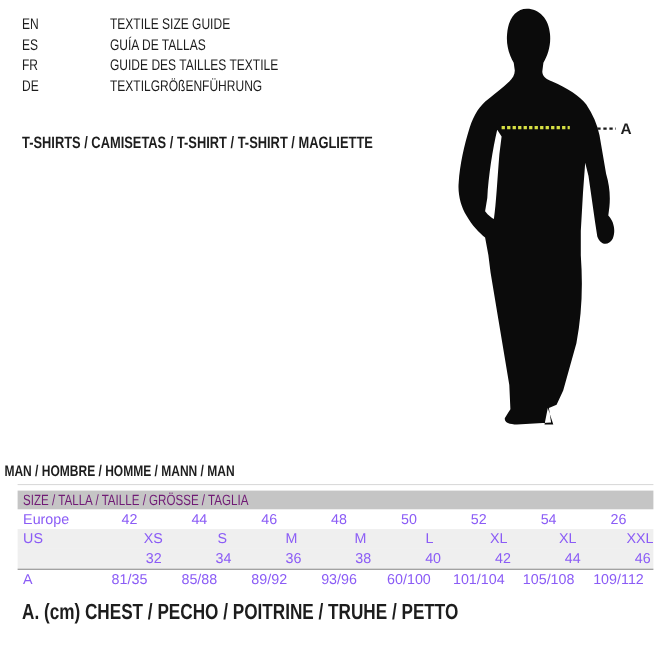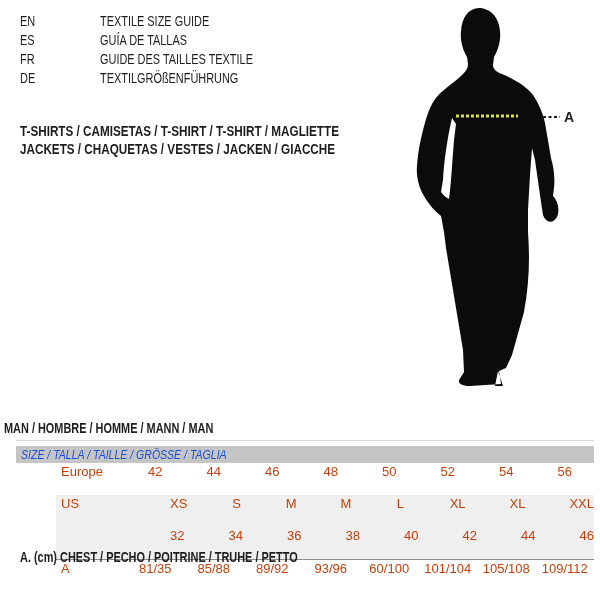--- a/index.html
+++ b/index.html
@@ -21,30 +21,30 @@
 
   
   .figure{position:absolute;left:0;top:0;width:600px;height:600px;}
 
   
   .section-title{position:absolute;left:4px;top:420px;font-weight:bold;font-size:14px;height:16px;line-height:16px;}
 
   
   .size-table{position:absolute;left:16px;top:440px;width:578px;}
   .t-topline{height:1px;background:#dadada;margin-bottom:5px;}
-  .t-header{height:17px;line-height:17px;background:#c5c5c5;color:#1d4ed8;
-            font-size:13.5px;padding-left:5px;font-style:italic;}
-  .t-row{display:flex;height:32px;line-height:17px;font-size:13px;color:#c2410c;margin-left:40px;}
+  .t-header{height:17px;line-height:17px;background:#c5c5c5;color:#701a75;
+            font-size:13.5px;padding-left:5px;}
+  .t-row{display:flex;height:18px;line-height:17px;font-size:13px;color:#8b5cf6;}
   .t-row.band{background:#efefef;gap:44px;}
   .t-row.last{border-top:1px solid #8c8c8c;}
   .t-label{flex:0 0 65px;padding-left:5px;}
   .t-cell{flex:1;text-align:center;}
 
   
-  .footnote{position:absolute;left:20px;top:549px;font-weight:bold;font-size:14px;height:16px;line-height:16px;}
+  .footnote{position:absolute;left:20px;top:549px;font-weight:bold;font-size:20px;height:16px;line-height:16px;}
 </style>
 </head>
 <body>
 
 <div>
 
   <section class="lang-block">
     <div class="lang-row">
       <span class="lang-code"><span class="cond">EN</span></span>
       <span class="lang-label"><span class="cond">TEXTILE SIZE GUIDE</span></span>
@@ -58,21 +58,20 @@
       <span class="lang-label"><span class="cond">GUIDE DES TAILLES TEXTILE</span></span>
     </div>
     <div class="lang-row">
       <span class="lang-code"><span class="cond">DE</span></span>
       <span class="lang-label"><span class="cond">TEXTILGRÖßENFÜHRUNG</span></span>
     </div>
   </section>
 
   <section class="products">
     <div><span class="cond">T-SHIRTS / CAMISETAS / T-SHIRT / T-SHIRT / MAGLIETTE</span></div>
-    <div><span class="cond">JACKETS / CHAQUETAS / VESTES / JACKEN / GIACCHE</span></div>
   </section>
 
   <svg class="figure" viewBox="0 0 600 600" xmlns="http://www.w3.org/2000/svg">
     <path fill="#0b0b0b" fill-rule="evenodd" d="
       M 479 8
       C 490 8 499 17 500 31
       C 501 41 498 50 494 57
       L 493 65
       C 493 69 496 72 502 74
       C 516 80 527 87 533 95
@@ -139,21 +138,21 @@
 
     <div class="t-row">
       <span class="t-label">Europe</span>
       <span class="t-cell">42</span>
       <span class="t-cell">44</span>
       <span class="t-cell">46</span>
       <span class="t-cell">48</span>
       <span class="t-cell">50</span>
       <span class="t-cell">52</span>
       <span class="t-cell">54</span>
-      <span class="t-cell">56</span>
+      <span class="t-cell">26</span>
     </div>
 
     <div class="t-row band">
       <span class="t-label">US</span>
       <span class="t-cell">XS</span>
       <span class="t-cell">S</span>
       <span class="t-cell">M</span>
       <span class="t-cell">M</span>
       <span class="t-cell">L</span>
       <span class="t-cell">XL</span>

